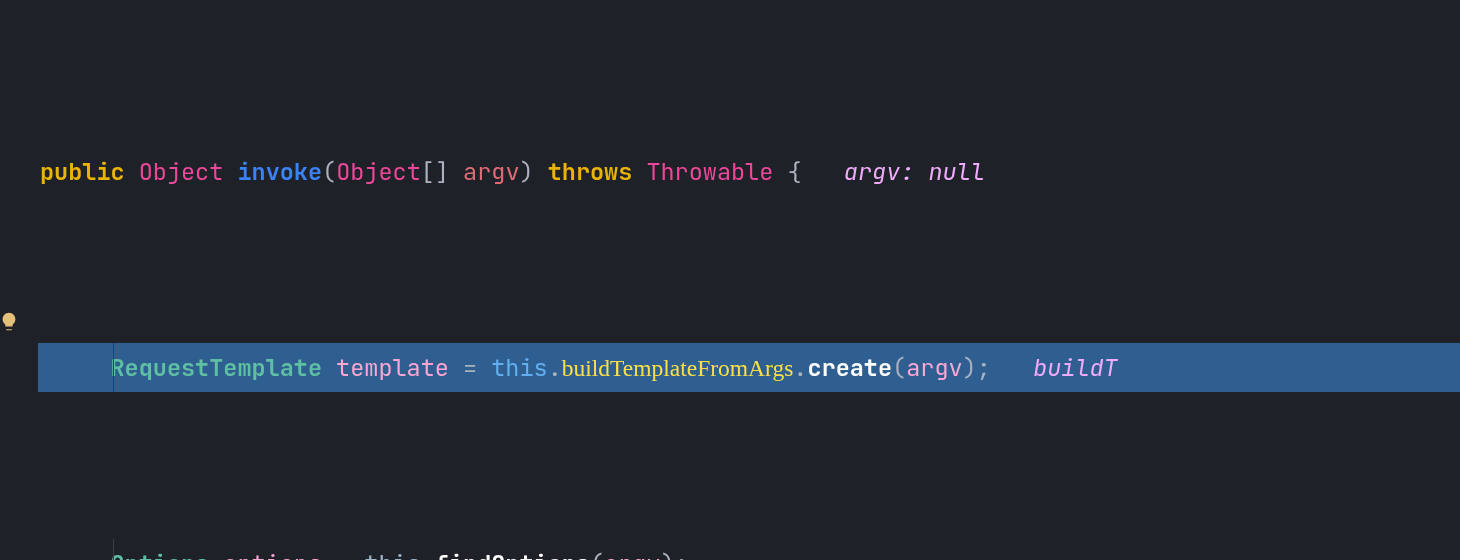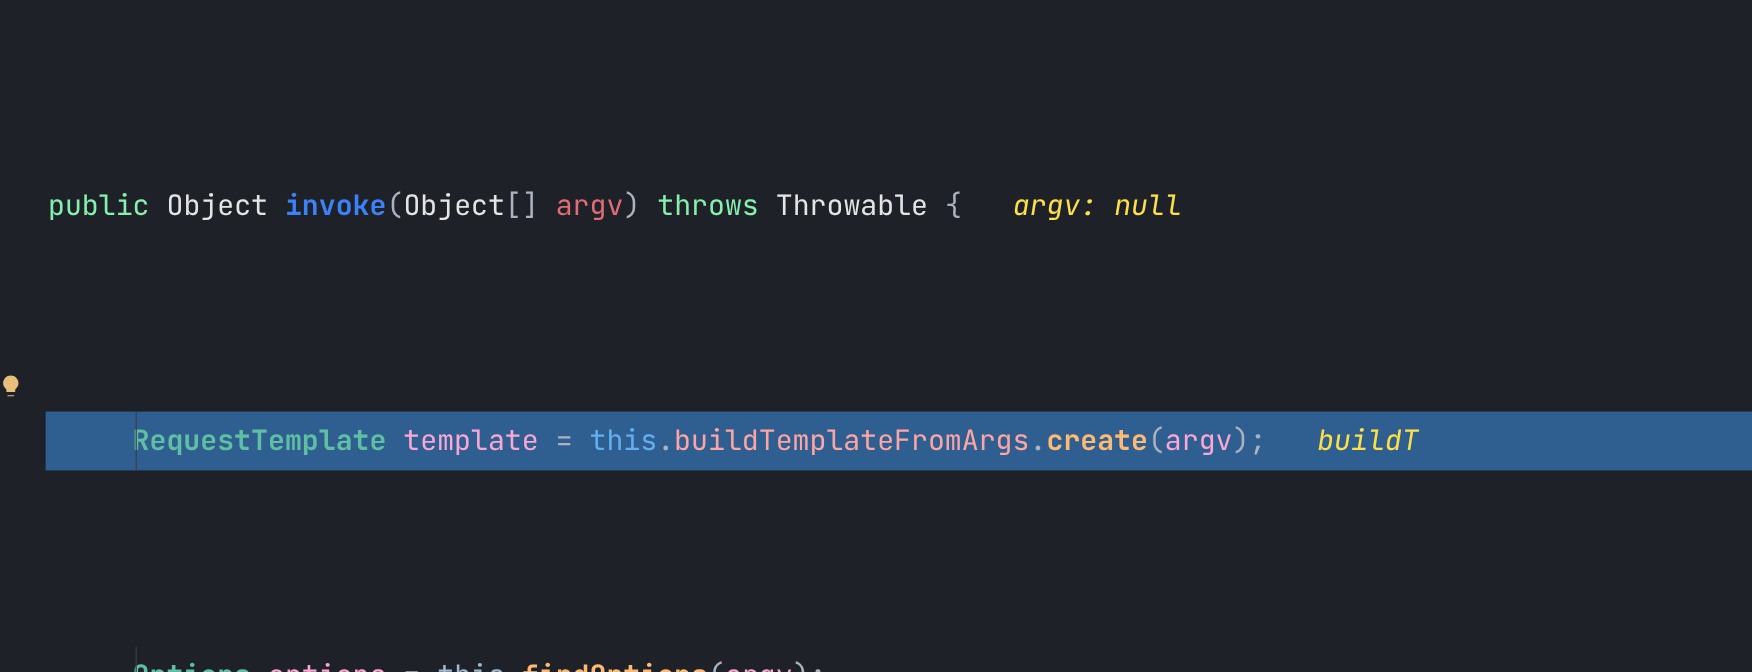--- a/index.html
+++ b/index.html
@@ -56,33 +56,33 @@
   .indent-guide {
     position: absolute;
     top: 0;
     bottom: 0;
     width: 1px;
     background: #3a3f47;
   }
   .ig1 { left: 75px; }
 
   
-  .kw { color: #86efac; font-weight: 400; }       
-  .type-ret { color: #e5e5e5; }                    
+  .kw { color: #eab308; font-weight: 700; }       
+  .type-ret { color: #ec4899; }                    
   .type-g { color: #5fbfa2; font-weight: 600; margin-top: 40px; }    
   .method-def { color: #3b82f6; font-weight: 600; }
-  .method { color: #fdba74; font-weight: 600; }    
+  .method { color: #ffffff; font-weight: 600; }    
   .param { color: #e06c75; }                       
   .var { color: #f9a8d4; }
-  .field { color: #fca5a5; }
+  .field { color: #fde047; font-family: Liberation Serif, serif; }
   .op { color: #abb2bf; }
   .punct { color: #abb2bf; }
   .thiskw { color: #61afef; } 
   .thiskw2 { color: #a0b8cc; }
-  .ann { color: #fde047; font-style: italic; }
+  .ann { color: #f0abfc; font-style: italic; }
 </style>
 </head>
 <body>
 
 <div class="gutter">
   <div class="bulb">
     <svg viewBox="0 0 24 24" width="22" height="22" fill="currentColor">
       <path d="M9 21h6v-1H9v1zm3-19C8.14 2 5 5.14 5 9c0 2.38 1.19 4.47 3 5.74V17h8v-2.26c1.81-1.27 3-3.36 3-5.74 0-3.86-3.14-7-7-7z"></path>
     </svg>
   </div>

